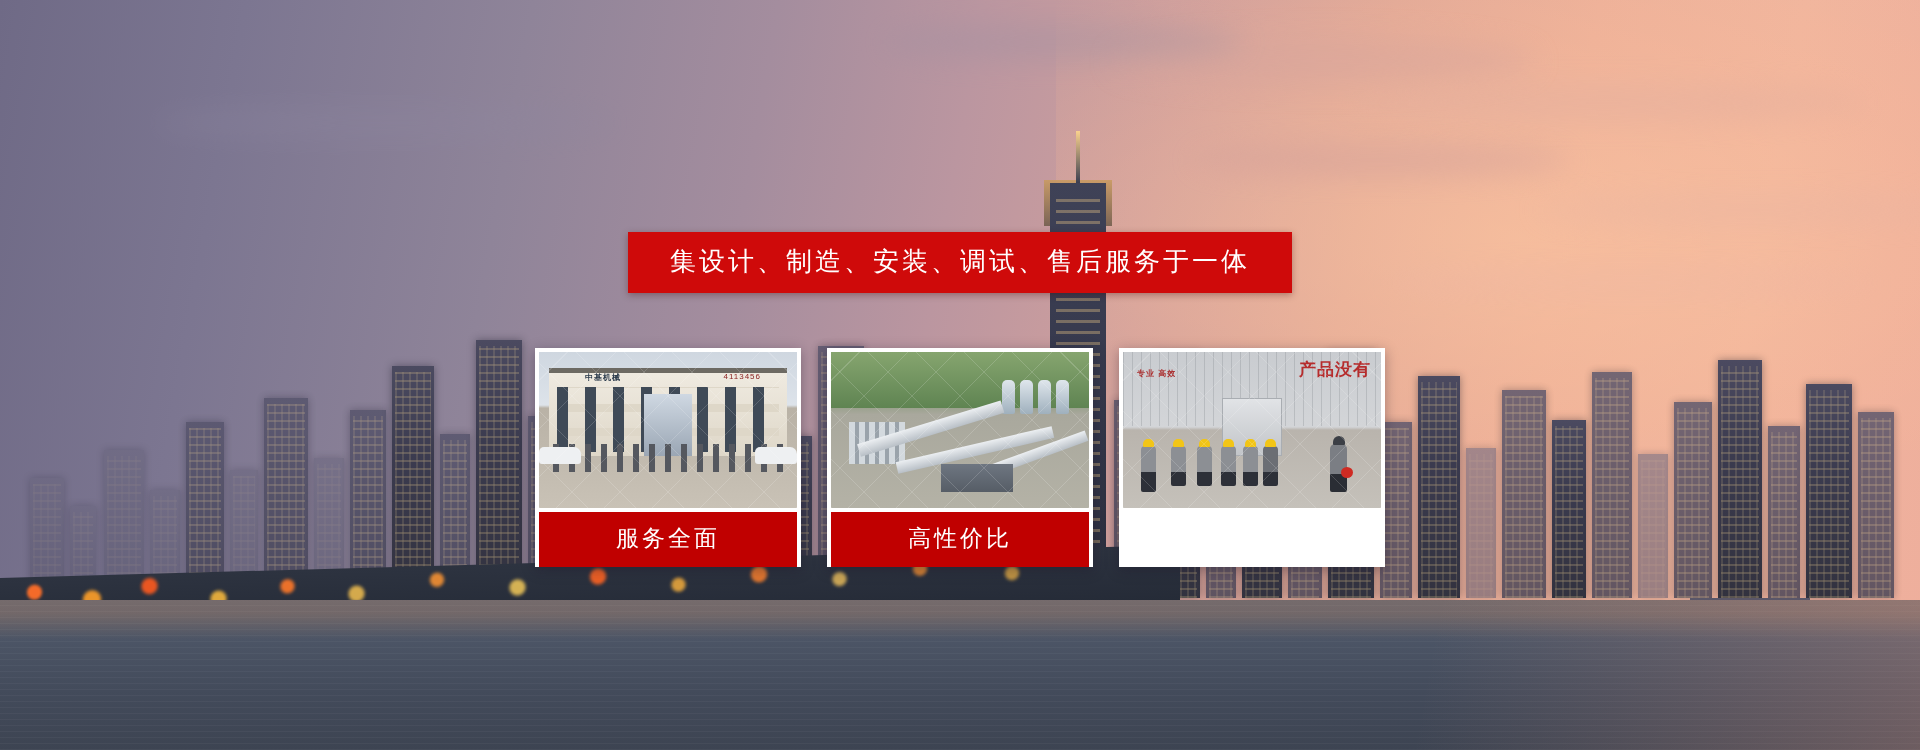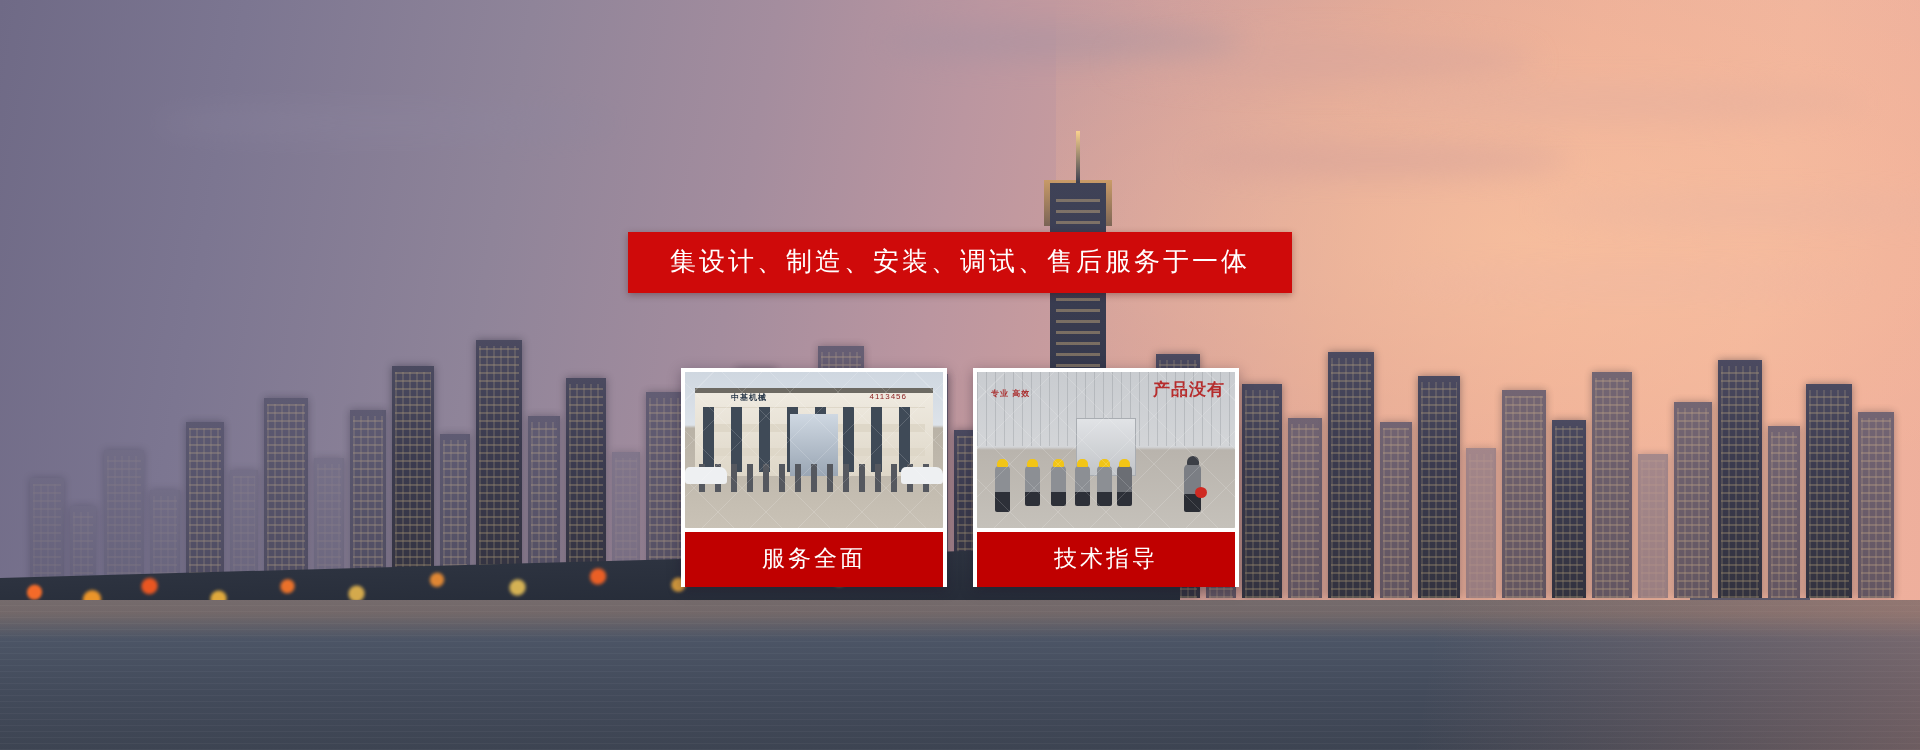--- a/index.html
+++ b/index.html
@@ -192,21 +192,21 @@
     font-size:26px;
     letter-spacing:3px;
     padding:12px 42px 14px;
     white-space:nowrap;
     box-shadow:0 2px 7px rgba(60,10,10,.35);
   }
 
   
   .cards {
     position:absolute; top:348px; left:0; right:0;
-    display:flex; justify-content:center; gap:26px;margin-top:20px;
+    display:flex; justify-content:center; gap:26px;
   }
   .card {
     width:266px;
     background:#ffffff;
     padding:4px 4px 0 4px;
     box-shadow:0 3px 12px rgba(30,20,40,.35);
   }
   .card-photo {
     position:relative;
     width:100%; height:156px;
@@ -478,35 +478,50 @@
         <div class="phone">4113456</div>
         <div class="entrance"></div>
         <div class="row"></div>
         <div class="car-l"></div>
         <div class="car-r"></div>
         <div class="wm"></div>
       </div>
       <div class="card-caption">服务全面</div>
     </div>
 
+    <div class="card">
+      <div class="card-photo p2">
+        <div class="greens"></div>
+        <div class="silo s1"></div>
+        <div class="silo s2"></div>
+        <div class="silo s3"></div>
+        <div class="silo s4"></div>
+        <div class="stack"></div>
+        <div class="belt b1"></div>
+        <div class="belt b2"></div>
+        <div class="belt b3"></div>
+        <div class="shed"></div>
+        <div class="wm"></div>
+      </div>
+      <div class="card-caption">高性价比</div>
+    </div>
 
 
     <div class="card">
       <div class="card-photo p4">
         <div class="wall"></div>
         <div class="slogan">产品没有</div>
         <div class="slogan2">专业 高效</div>
         <div class="door"></div>
         <div class="worker w1"></div>
         <div class="worker w2"></div>
         <div class="worker w3"></div>
         <div class="worker w4"></div>
         <div class="worker w5"></div>
         <div class="worker w6"></div>
         <div class="lead"></div>
         <div class="helmet-red"></div>
         <div class="wm"></div>
       </div>
-      <div class="card-caption">技术指导</div>
     </div>
 
   </div>
 </div>
 
 </body></html>

